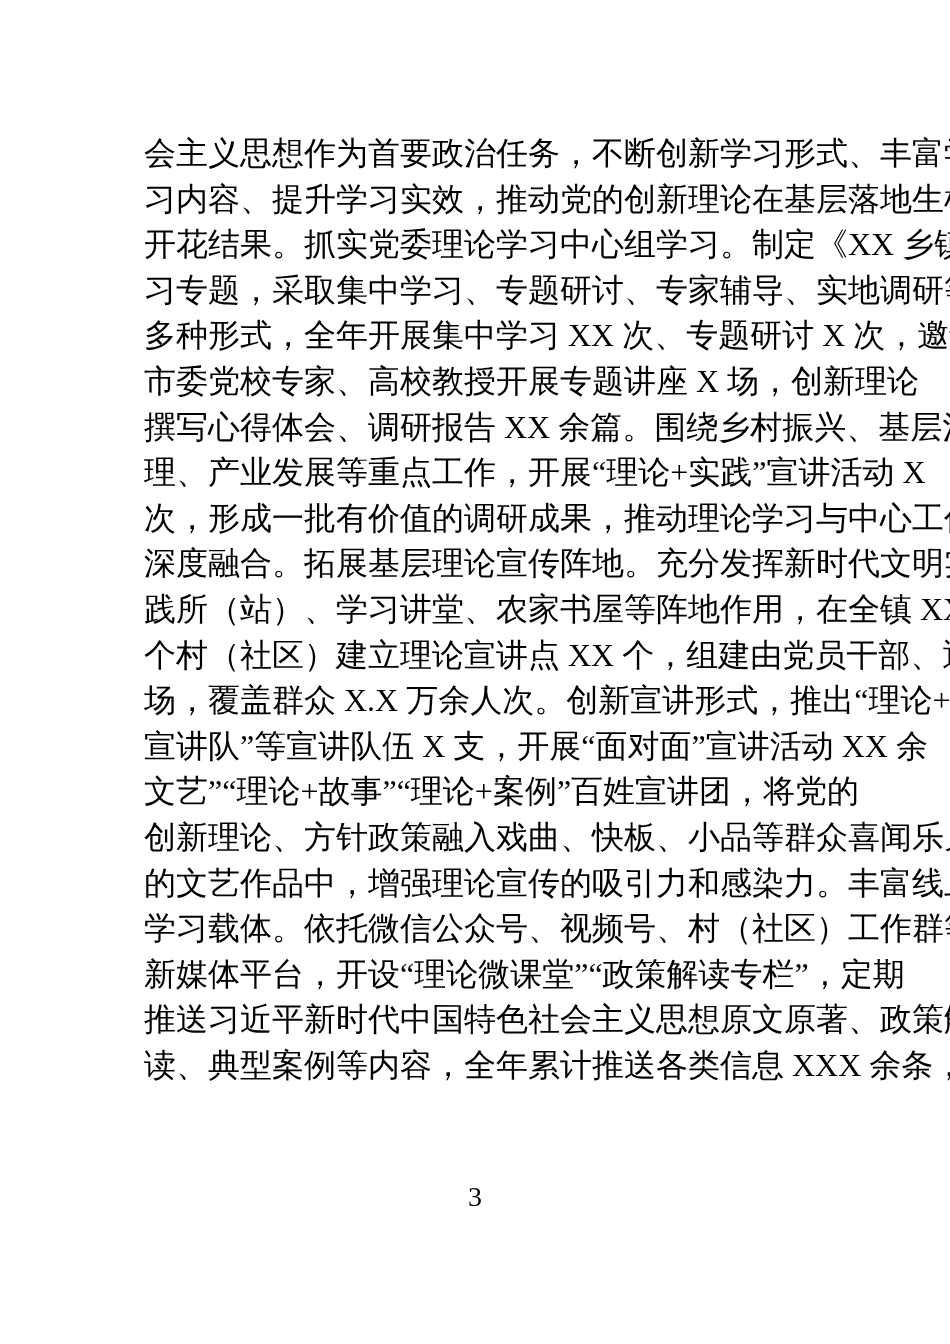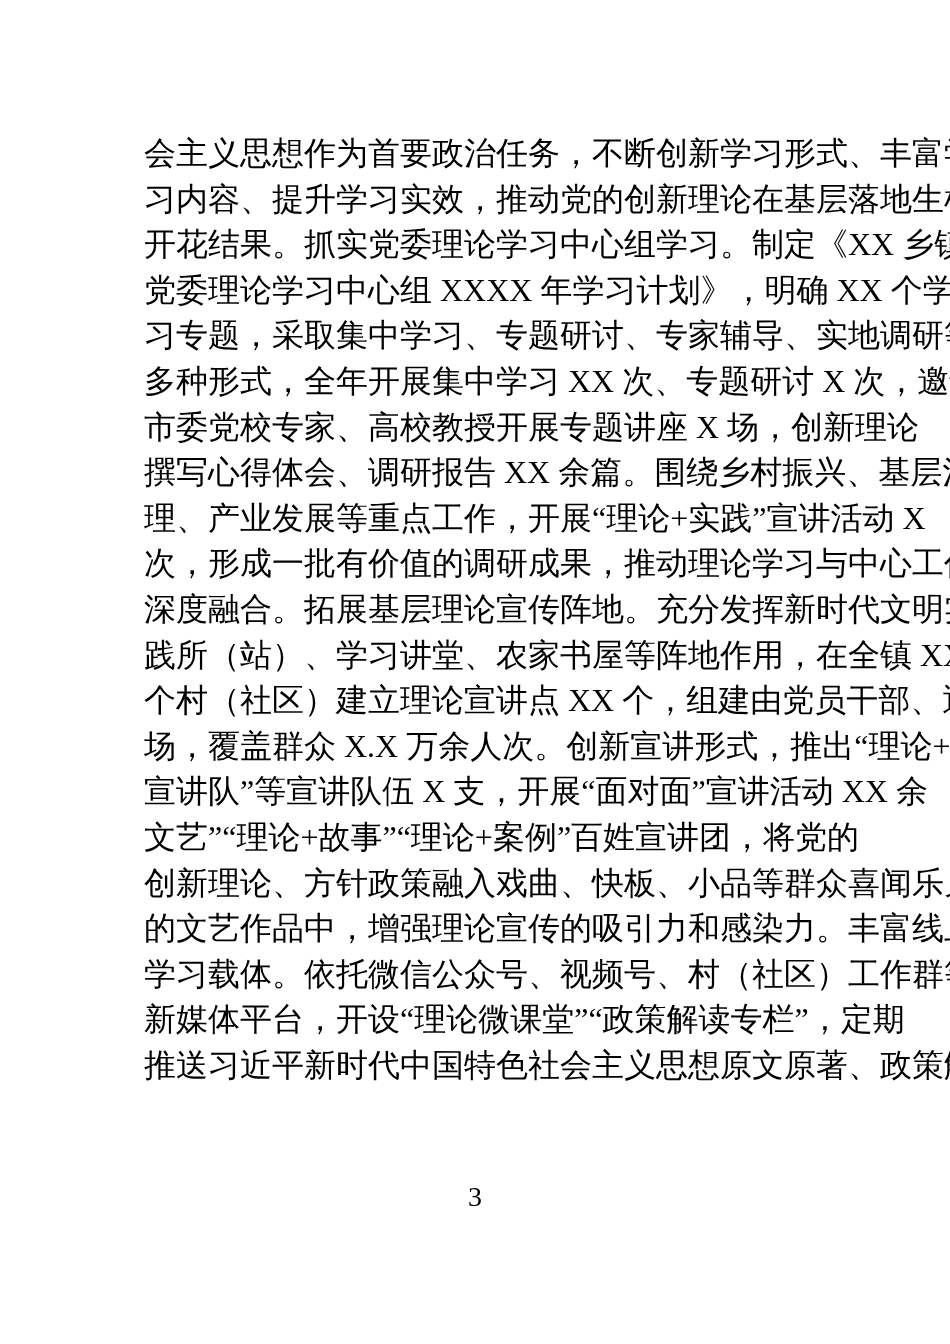--- a/index.html
+++ b/index.html
@@ -42,33 +42,33 @@
   }
 </style>
 </head>
 <body>
 
 <div class="page">
   <main class="text-block">
     <div class="doc-line">会主义思想作为首要政治任务，不断创新学习形式、丰富学</div>
     <div class="doc-line">习内容、提升学习实效，推动党的创新理论在基层落地生根</div>
     <div class="doc-line">开花结果。抓实党委理论学习中心组学习。制定《XX 乡镇</div>
-    <div class="doc-line">党委理论学习中心组 XXXX 年学习计划》，明确 XX 个学</div>
     <div class="doc-line">习专题，采取集中学习、专题研讨、专家辅导、实地调研等</div>
     <div class="doc-line">多种形式，全年开展集中学习 XX 次、专题研讨 X 次，邀请</div>
     <div class="doc-line">市委党校专家、高校教授开展专题讲座 X 场，创新理论</div>
     <div class="doc-line">撰写心得体会、调研报告 XX 余篇。围绕乡村振兴、基层治</div>
     <div class="doc-line">理、产业发展等重点工作，开展“理论+实践”宣讲活动 X</div>
     <div class="doc-line">次，形成一批有价值的调研成果，推动理论学习与中心工作</div>
     <div class="doc-line">深度融合。拓展基层理论宣传阵地。充分发挥新时代文明实</div>
     <div class="doc-line">践所（站）、学习讲堂、农家书屋等阵地作用，在全镇 XX</div>
     <div class="doc-line">个村（社区）建立理论宣讲点 XX 个，组建由党员干部、退</div>
     <div class="doc-line">场，覆盖群众 X.X 万余人次。创新宣讲形式，推出“理论+</div>
     <div class="doc-line">宣讲队”等宣讲队伍 X 支，开展“面对面”宣讲活动 XX 余</div>
     <div class="doc-line">文艺”“理论+故事”“理论+案例”百姓宣讲团，将党的</div>
     <div class="doc-line">创新理论、方针政策融入戏曲、快板、小品等群众喜闻乐见</div>
     <div class="doc-line">的文艺作品中，增强理论宣传的吸引力和感染力。丰富线上</div>
     <div class="doc-line">学习载体。依托微信公众号、视频号、村（社区）工作群等</div>
     <div class="doc-line">新媒体平台，开设“理论微课堂”“政策解读专栏”，定期</div>
     <div class="doc-line">推送习近平新时代中国特色社会主义思想原文原著、政策解</div>
+    <div class="doc-line">读、典型案例等内容，全年累计推送各类信息 XXX 余条，</div>
   </main>
   <div class="page-number">3</div>
 </div>
 
 </body></html>

